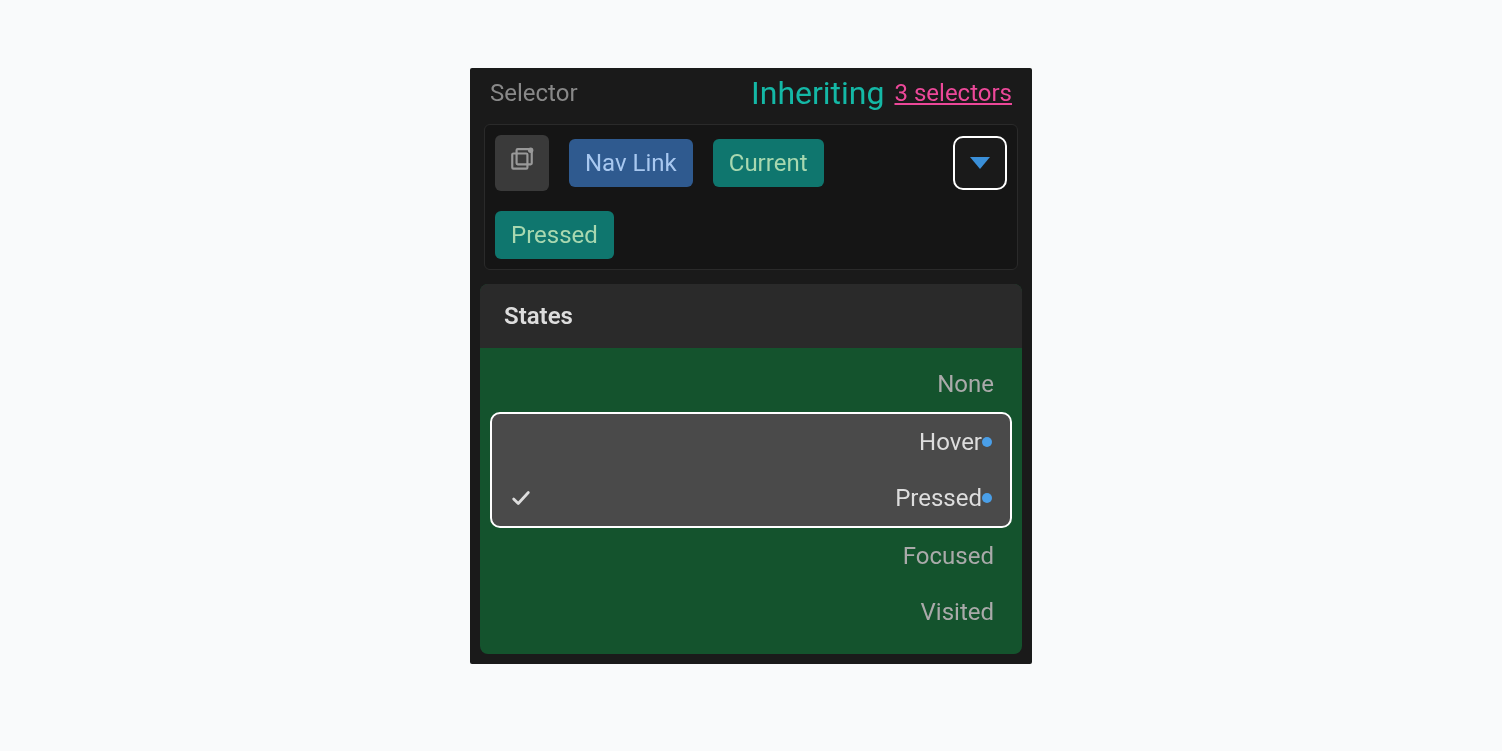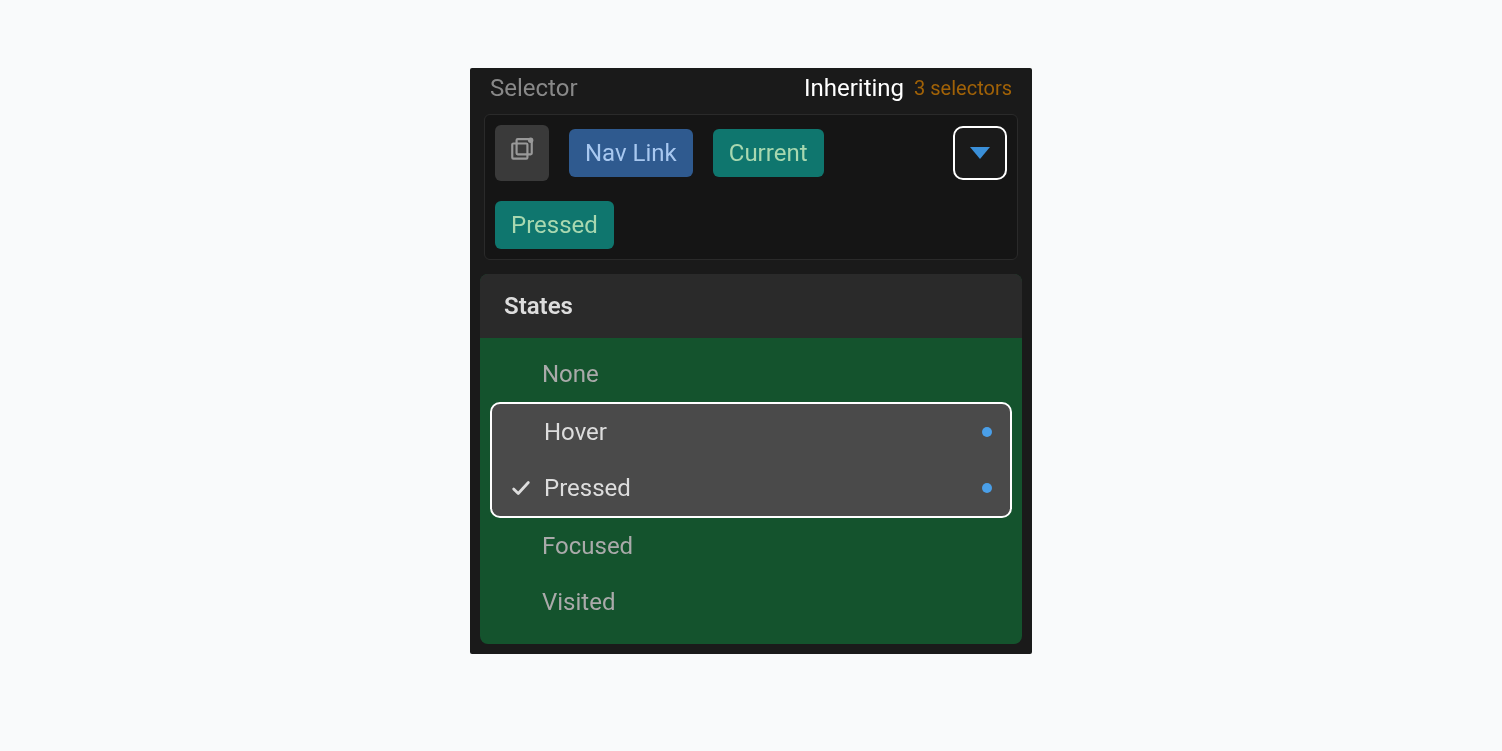--- a/index.html
+++ b/index.html
@@ -31,26 +31,27 @@
     .selector-label {
       color: #888;
       font-size: 24px;
     }
     .inheriting-wrap {
       display: flex;
       align-items: center;
       gap: 10px;
     }
     .inheriting-label {
-      color: #ffffff;
-      font-size: 24px;
+      color: #14b8a6;
+      font-size: 32px;
     }
     .inheriting-count {
-      color: #a16207;
-      font-size: 20px;
+      color: #ec4899;
+      font-size: 24px;
+      text-decoration: underline;
     }
     .selector-body {
       margin: 0 14px 14px 14px;
       border: 1px solid #2a2a2a;
       border-radius: 6px;
       background: #151515;
       padding: 10px;
       display: flex;
       flex-wrap: wrap;
       gap: 20px;
@@ -126,20 +127,21 @@
     }
     .state-check {
       width: 34px;
       display: flex;
       align-items: center;
       justify-content: flex-start;
       color: #ddd;
     }
     .state-label {
       flex: 1;
+      text-align: right;
     }
     .state-dot {
       width: 10px;
       height: 10px;
       border-radius: 50%;
       background: #4a9fe8;
     }
     .highlight-group {
       border: 2px solid #fff;
       border-radius: 10px;

